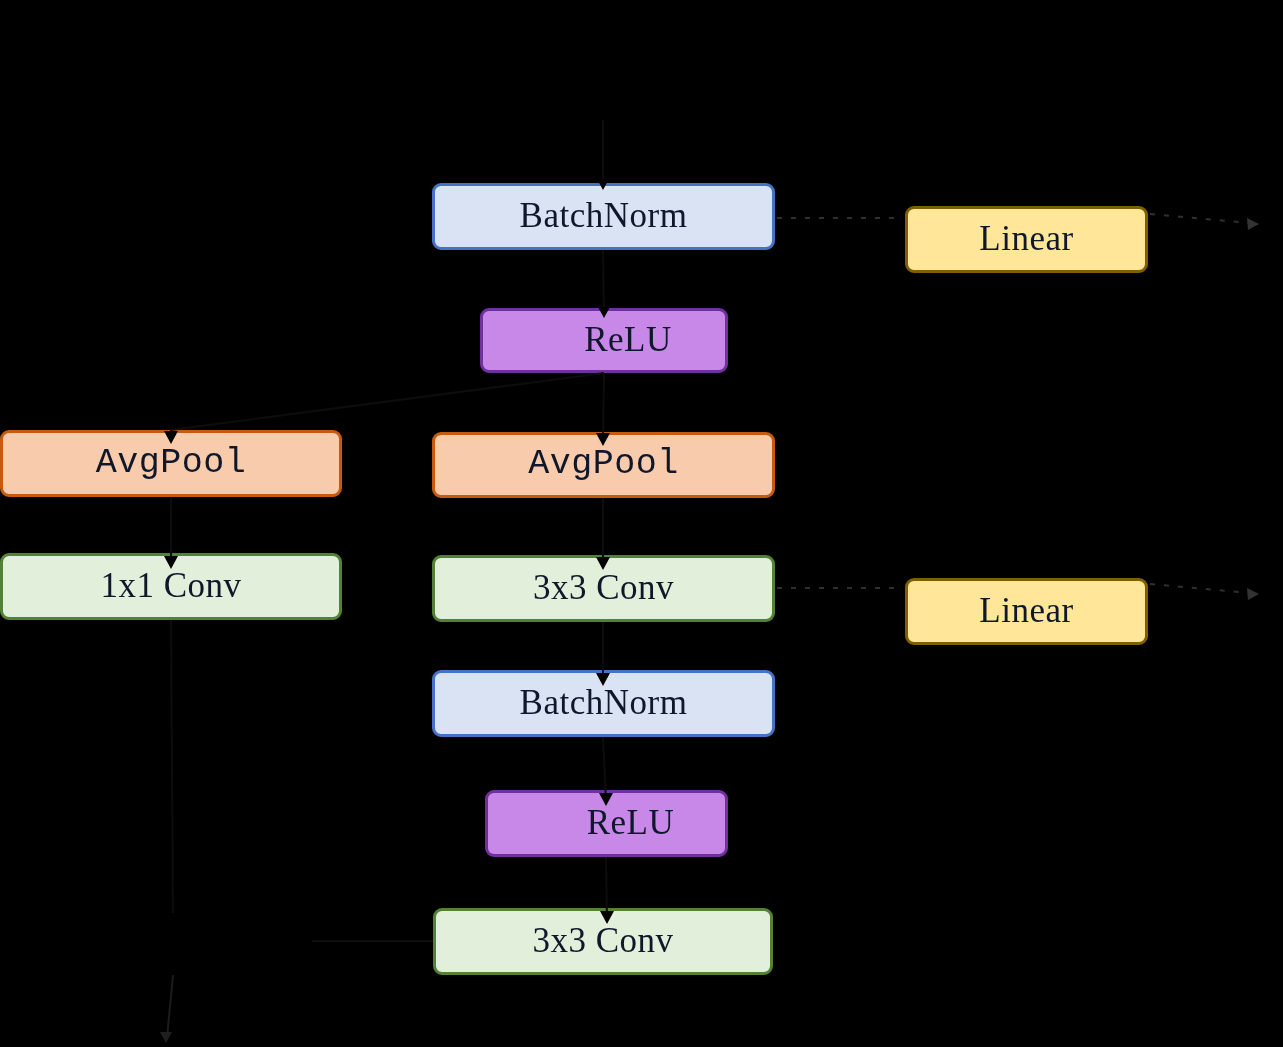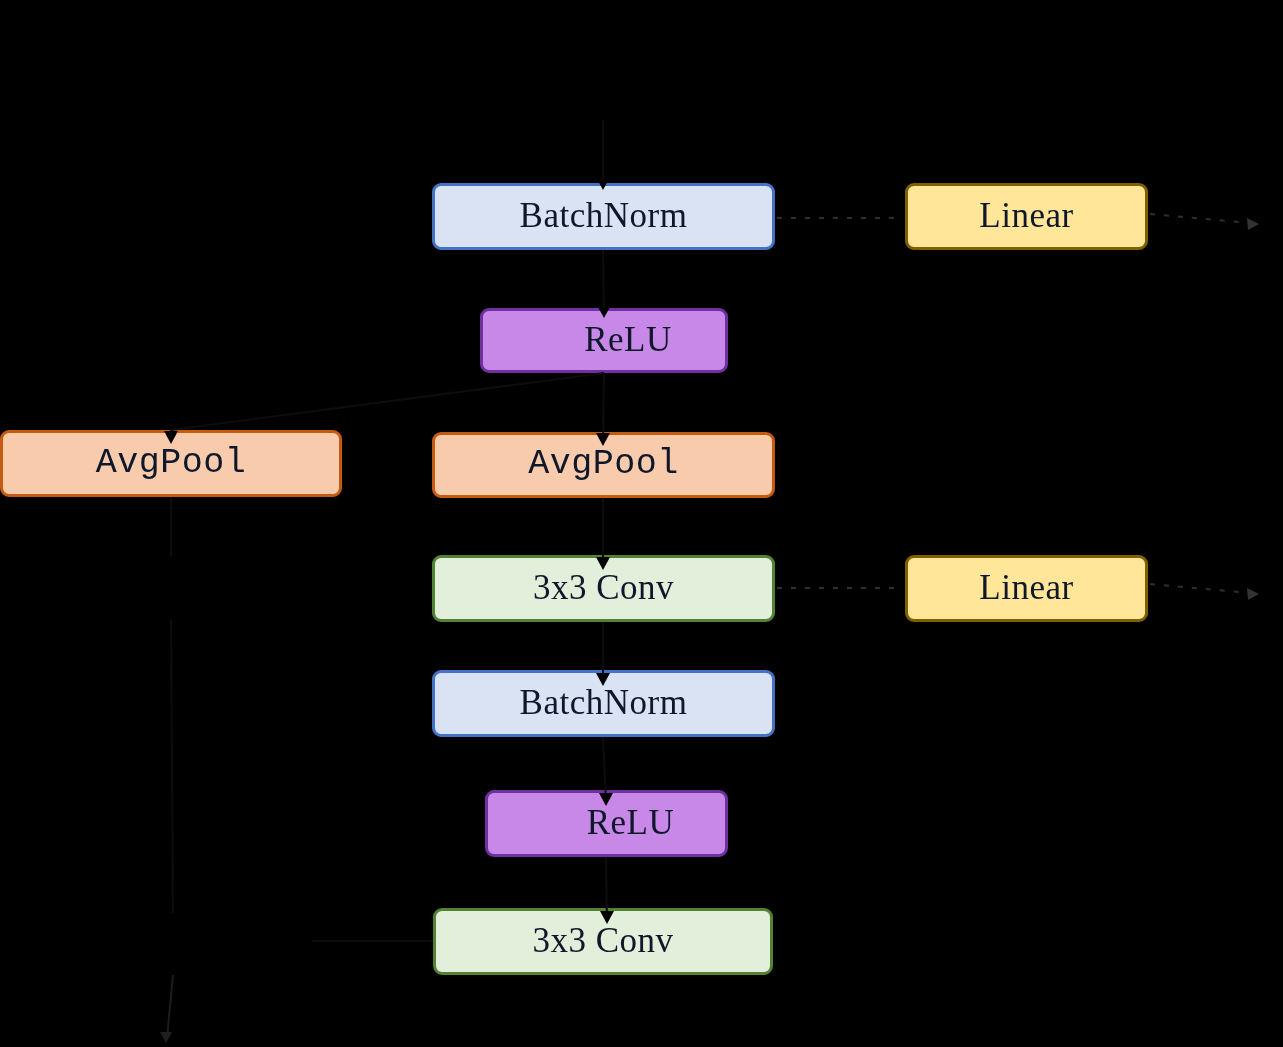--- a/index.html
+++ b/index.html
@@ -22,21 +22,21 @@
     font-size: 35px;
     color: #0f172a;
     letter-spacing: 0.5px;
   }
   .node span { transform: translateY(-1px); }
   .batchnorm { background: #dae3f3; border-color: #4472c4; }
   .relu      { background: #c888e8; border-color: #7030a0; padding-left: 48px; }
   .add       { background: #c888e8; border-color: #7030a0; }
   .avgpool   { background: #f8cbad; border-color: #c55a11; font-family: Liberation Mono, monospace; }
   .conv      { background: #e2efda; border-color: #548235; }
-  .linear    { background: #ffe699; border-color: #7f6000; }
+  .linear    { background: #ffe699; border-color: #7f6000; margin-top: 23px; }
   #edges {
     position: absolute;
     left: 0; top: 0;
     z-index: 5;
     pointer-events: none;
   }
   .solid-edge  { stroke: #0d0d0d; stroke-width: 2; fill: none; }
   .faint-edge  { stroke: #1c1c1c; stroke-width: 2; fill: none; }
   .dashed-edge { stroke: #2f2f2f; stroke-width: 2; fill: none; stroke-dasharray: 5 9; }
   .head       { fill: #000000; stroke: none; }
@@ -61,20 +61,23 @@
   </div>
 
   <div class="node avgpool" style="left:0px; top:430px; width:342px; height:67px;">
     <span>AvgPool</span>
   </div>
 
   <div class="node avgpool" style="left:432px; top:432px; width:343px; height:66px;">
     <span>AvgPool</span>
   </div>
 
+  <div class="node conv" style="left:0px; top:553px; width:342px; height:67px;">
+    <span>1x1 Conv</span>
+  </div>
 
   <div class="node conv" style="left:432px; top:555px; width:343px; height:67px;">
     <span>3x3 Conv</span>
   </div>
 
   <div class="node linear" style="left:905px; top:555px; width:243px; height:67px;">
     <span>Linear</span>
   </div>
 
   <div class="node batchnorm" style="left:432px; top:670px; width:343px; height:67px;">

